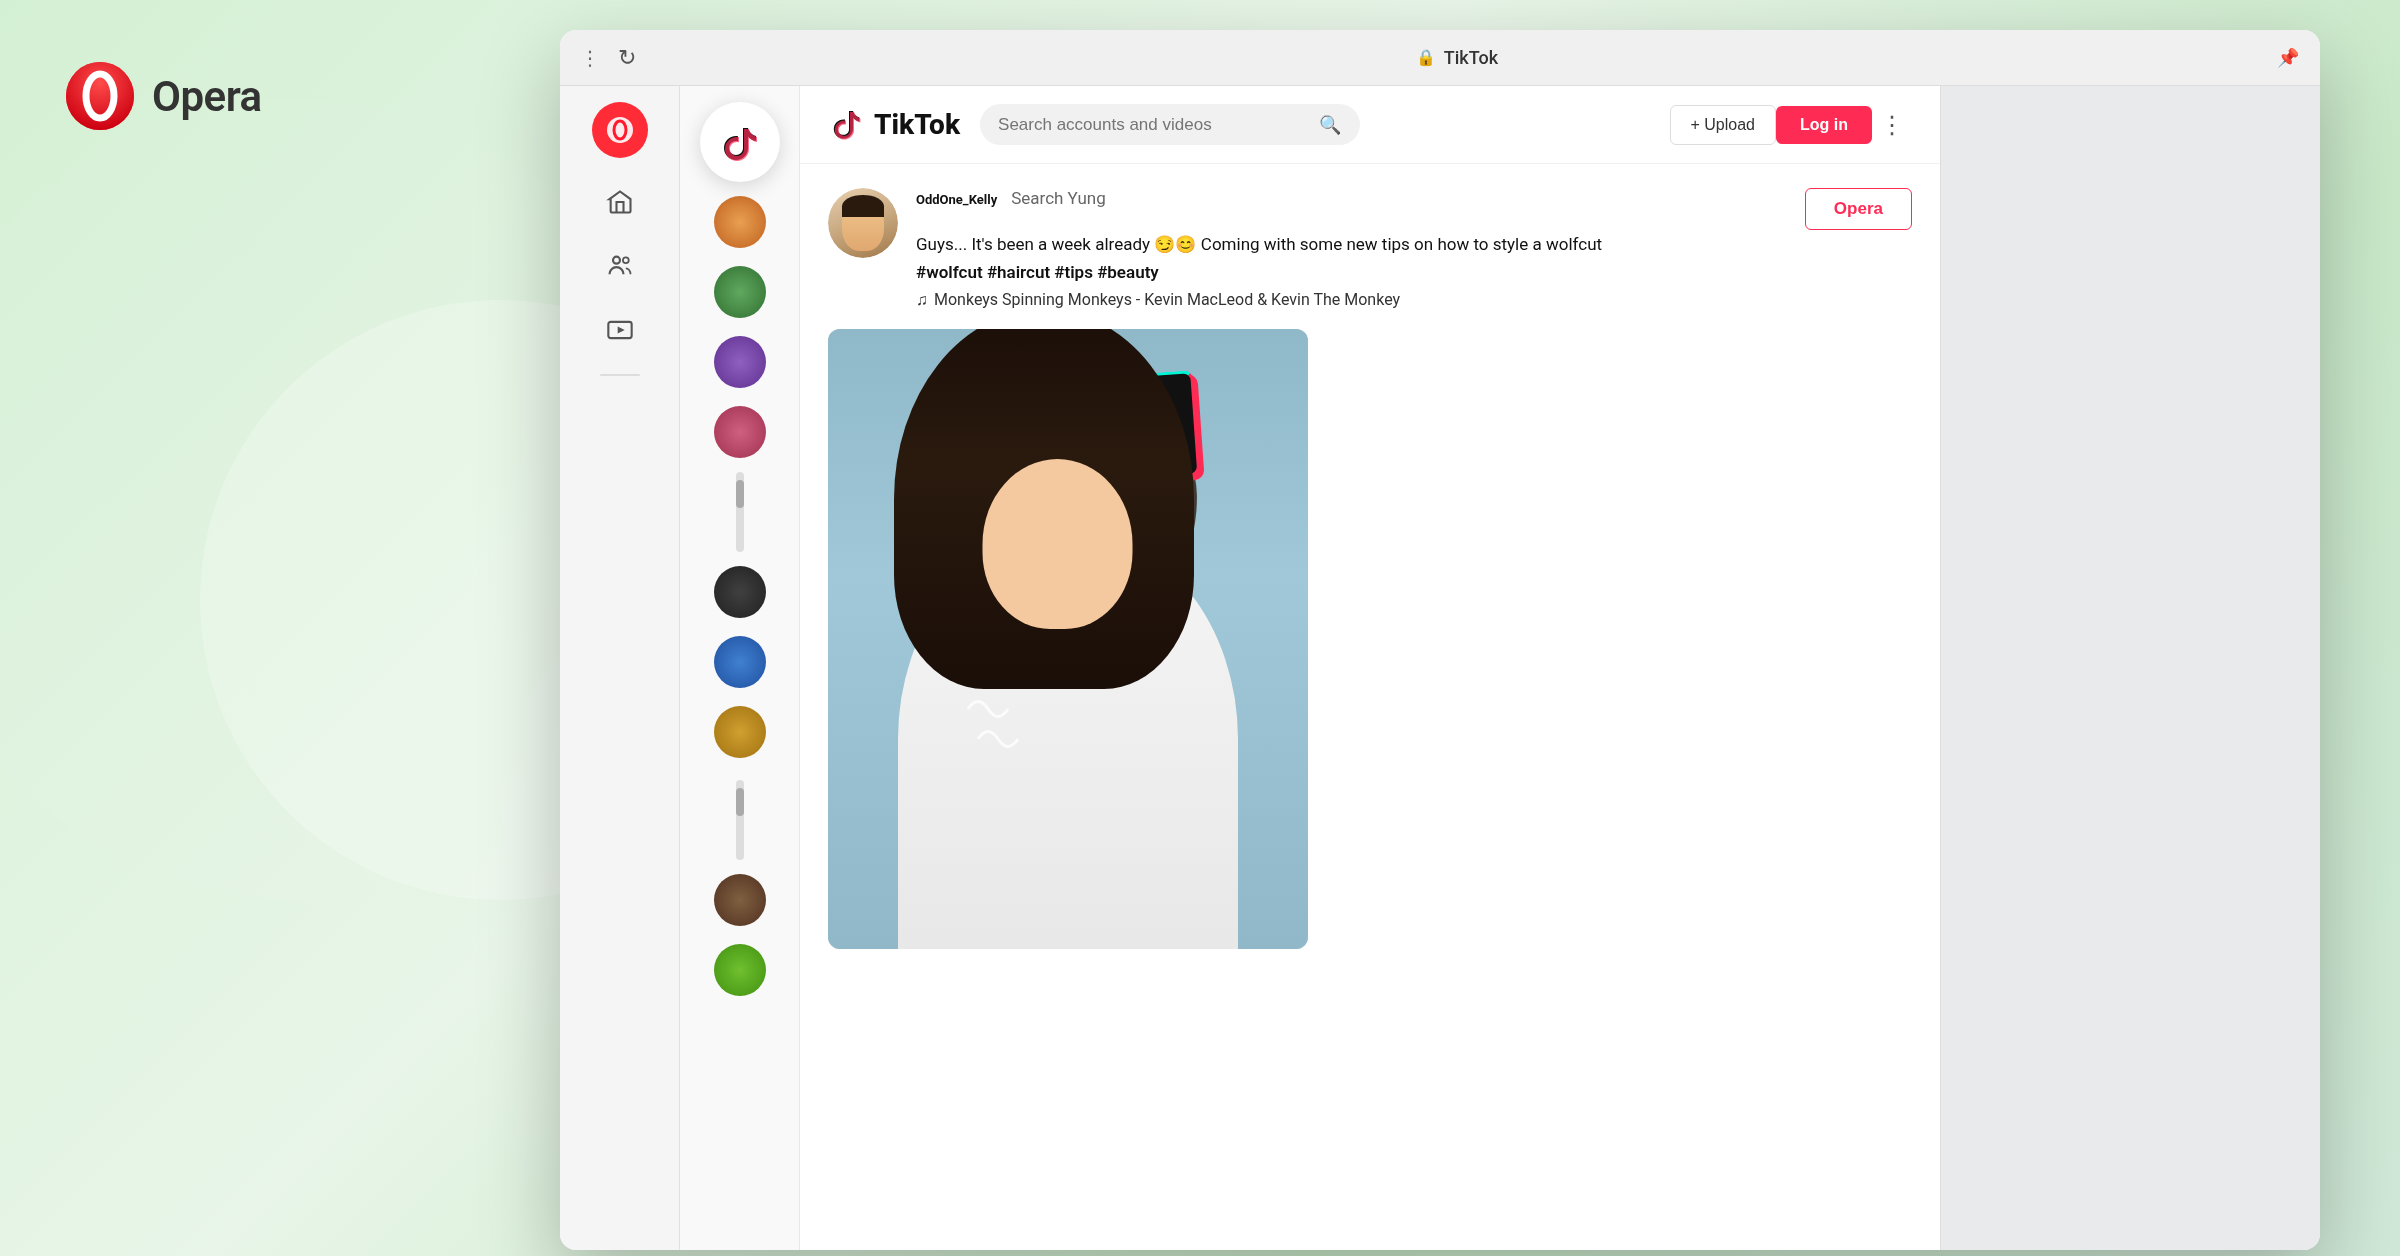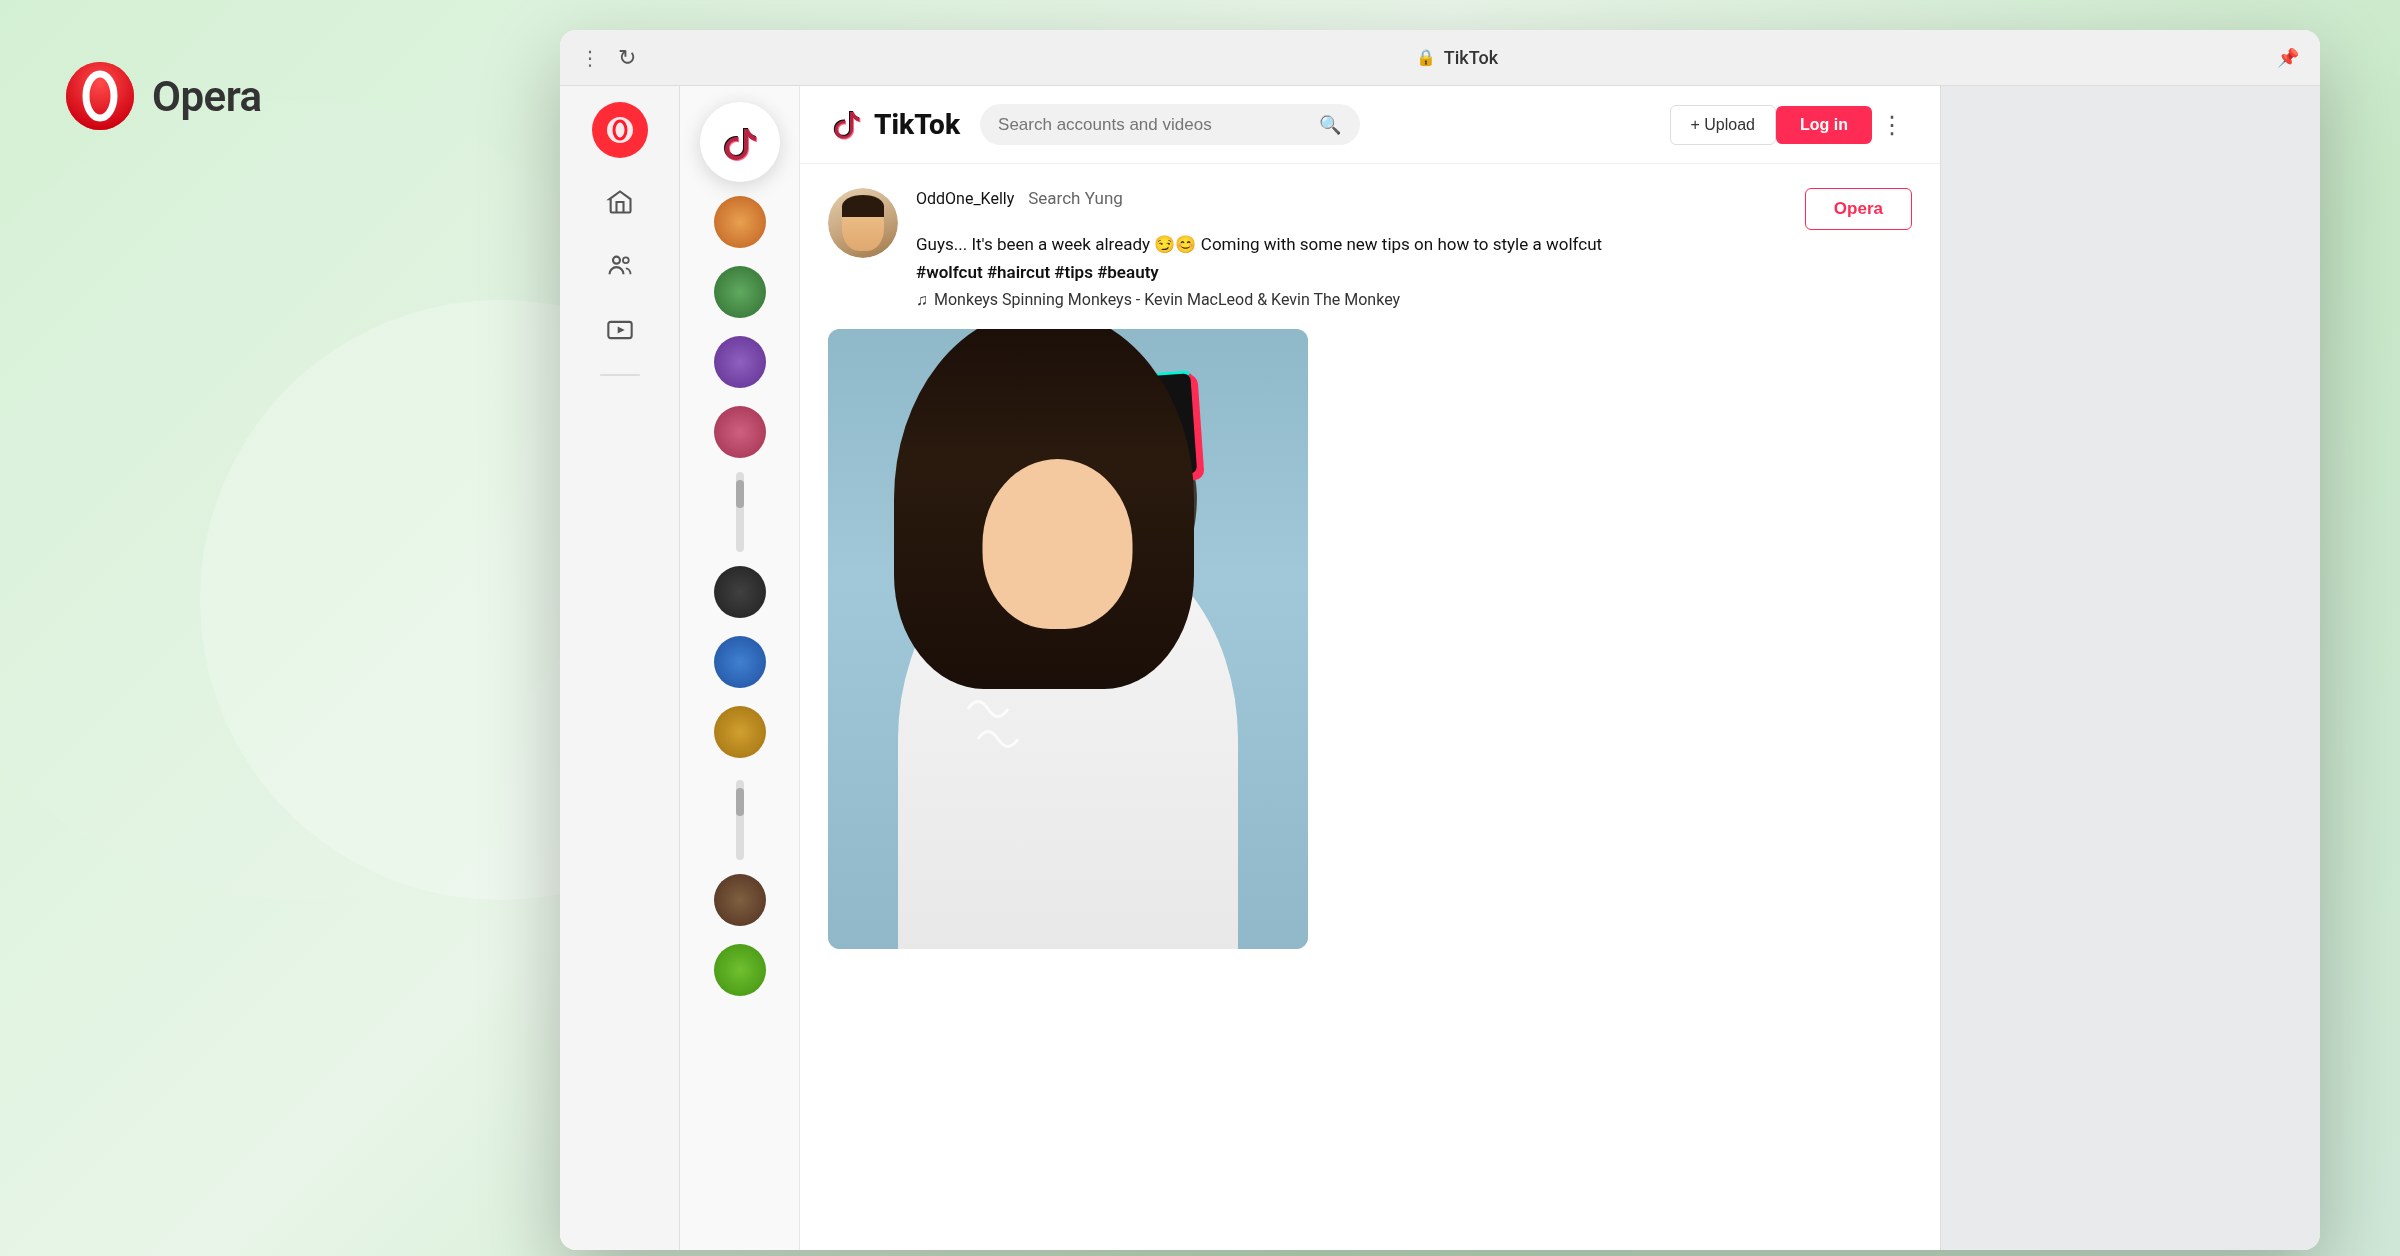--- a/index.html
+++ b/index.html
@@ -303,22 +303,22 @@
       overflow: hidden;
       display: flex;
       align-items: center;
       justify-content: center;
       font-size: 32px;
     }
     .post-info {
       flex: 1;
     }
     .post-username {
-      font-size: 16px;
-      font-weight: 400;
+      font-size: 13px;
+      font-weight: 700;
       color: #111;
     }
     .post-display-name {
       font-size: 17px;
       color: #666;
       margin-left: 10px;
       font-weight: 400;
     }
     .post-caption {
       font-size: 17px;

